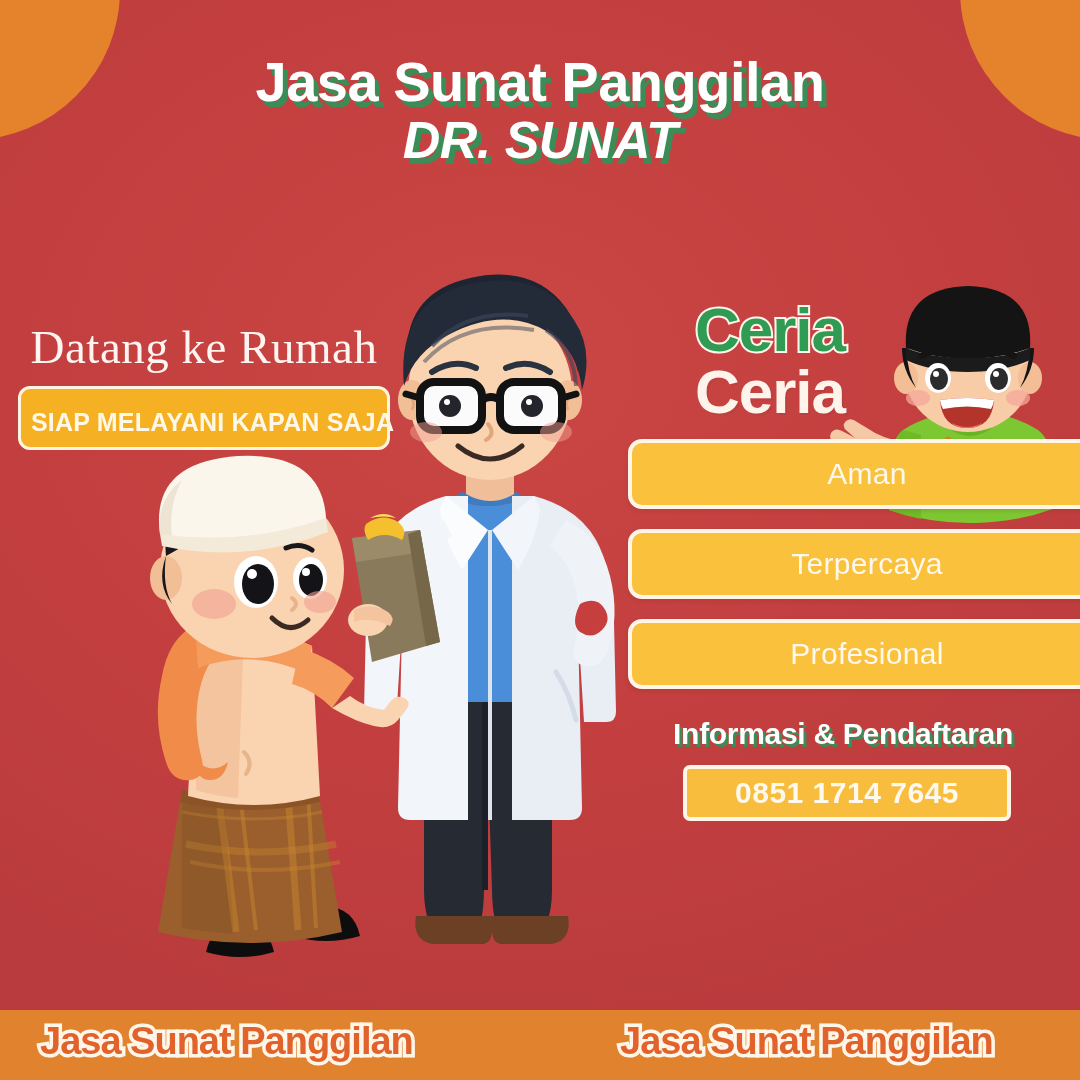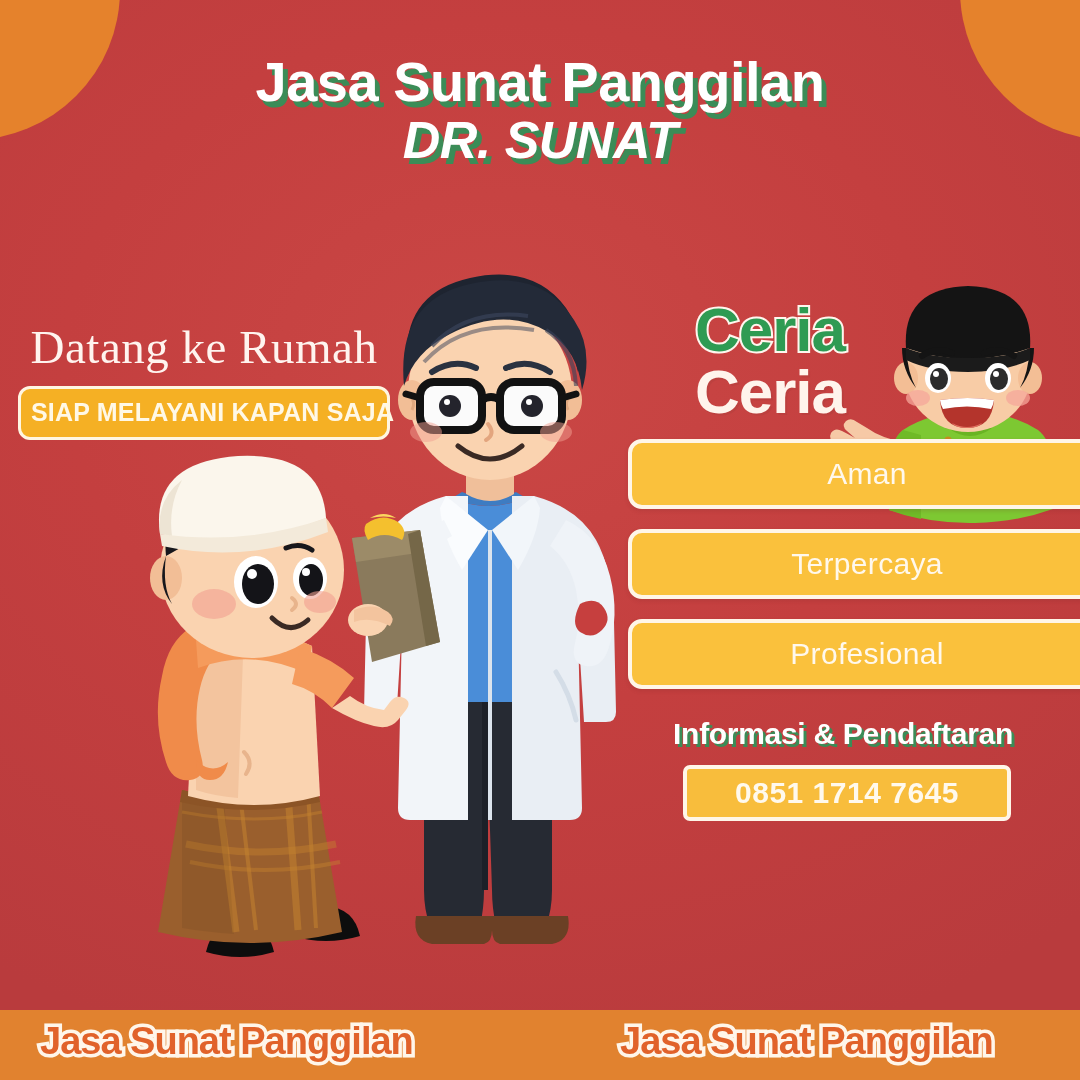--- a/index.html
+++ b/index.html
@@ -57,21 +57,21 @@
     font-size: 47px;
     color: #FFF4EF;
     text-align: center;
     letter-spacing: 0.5px;
     margin-bottom: 12px;
   }
   #siap-badge {
     background: #F5B024;
     border: 3px solid #FFF6E2;
     border-radius: 12px;
-    padding: 9px 10px 10px;
+    padding: 19px 10px 10px;
   }
   #siap-badge-label {
     color: #FFF8E6;
     font-size: 25px;
     font-weight: bold;
     letter-spacing: 0.2px;
     white-space: nowrap;
   }
 
   

